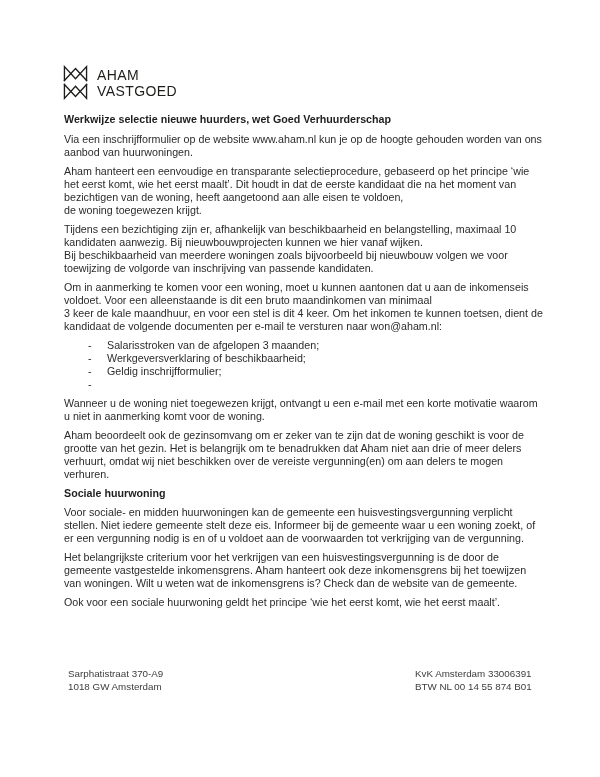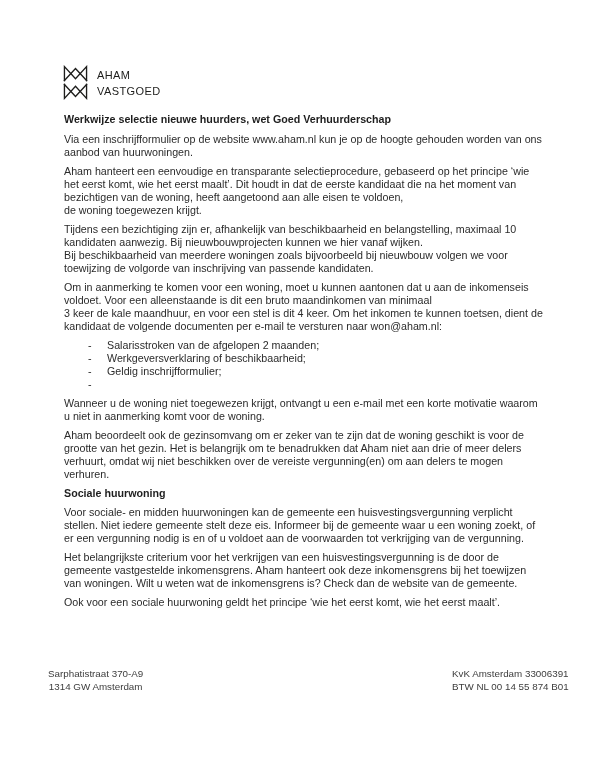--- a/index.html
+++ b/index.html
@@ -26,21 +26,21 @@
     gap: 9px;
   }
   .logo-mark {
     width: 25px;
     height: 35px;
     flex: none;
   }
   .brand-text {
     display: flex;
     flex-direction: column;
-    font-size: 11px;
+    font-size: 14px;
     line-height: 16px;
     letter-spacing: 0.4px;
     color: #1d1d1b;
     font-weight: 400;
   }
   
   .doc {
     position: absolute;
     left: 64px;
     top: 113px;
@@ -88,29 +88,27 @@
     position: absolute;
     left: 0;
     top: 668px;
     width: 600px;
     font-size: 9.8px;
     line-height: 12.5px;
     color: #3d3d3d;
   }
   .footer-left {
     position: absolute;
-    left: 48px;
+    left: 68px;
     top: 0;
-    text-align: center;
   }
   .footer-right {
     position: absolute;
     left: 415px;
     top: 0;
-    margin-left: 37px;
   }
 </style>
 </head>
 <body>
 
 <div class="page">
 
   <header class="brand">
     <svg class="logo-mark" viewBox="0 0 26 36" fill="none" stroke="#1d1d1b" stroke-width="1.4" stroke-linecap="square">
       <path d="M1.5 16 L1.5 1.5 L13 14 L24.5 1.5 L24.5 16"></path>
@@ -138,21 +136,21 @@
 Bij beschikbaarheid van meerdere woningen zoals bijvoorbeeld bij nieuwbouw volgen we voor
 toewijzing de volgorde van inschrijving van passende kandidaten.</p>
     <p>Om in aanmerking te komen voor een woning, moet u kunnen aantonen dat u aan de inkomenseis
 voldoet. Voor een alleenstaande is dit een bruto maandinkomen van minimaal
 3 keer de kale maandhuur, en voor een stel is dit 4 keer. Om het inkomen te kunnen toetsen, dient de
 kandidaat de volgende documenten per e-mail te versturen naar won@aham.nl:</p>
 
     <ul class="bullets">
       <li>
         <span class="dash">-</span>
-        <span class="li-text">Salarisstroken van de afgelopen 2 maanden;</span>
+        <span class="li-text">Salarisstroken van de afgelopen 3 maanden;</span>
       </li>
       <li>
         <span class="dash">-</span>
         <span class="li-text">Werkgeversverklaring of beschikbaarheid;</span>
       </li>
       <li>
         <span class="dash">-</span>
         <span class="li-text">Geldig inschrijfformulier;</span>
       </li>
       <li>
@@ -174,21 +172,21 @@
 er een vergunning nodig is en of u voldoet aan de voorwaarden tot verkrijging van de vergunning.</p>
     <p>Het belangrijkste criterium voor het verkrijgen van een huisvestingsvergunning is de door de
 gemeente vastgestelde inkomensgrens. Aham hanteert ook deze inkomensgrens bij het toewijzen
 van woningen. Wilt u weten wat de inkomensgrens is? Check dan de website van de gemeente.</p>
     <p>Ook voor een sociale huurwoning geldt het principe ‘wie het eerst komt, wie het eerst maalt’.</p>
   </main>
 
   <footer class="footer">
     <div class="footer-left">
       <div>Sarphatistraat 370-A9</div>
-      <div>1314 GW Amsterdam</div>
+      <div>1018 GW Amsterdam</div>
     </div>
     <div class="footer-right">
       <div>KvK Amsterdam 33006391</div>
       <div>BTW NL 00 14 55 874 B01</div>
     </div>
   </footer>
 
 </div>
 
 </body></html>

